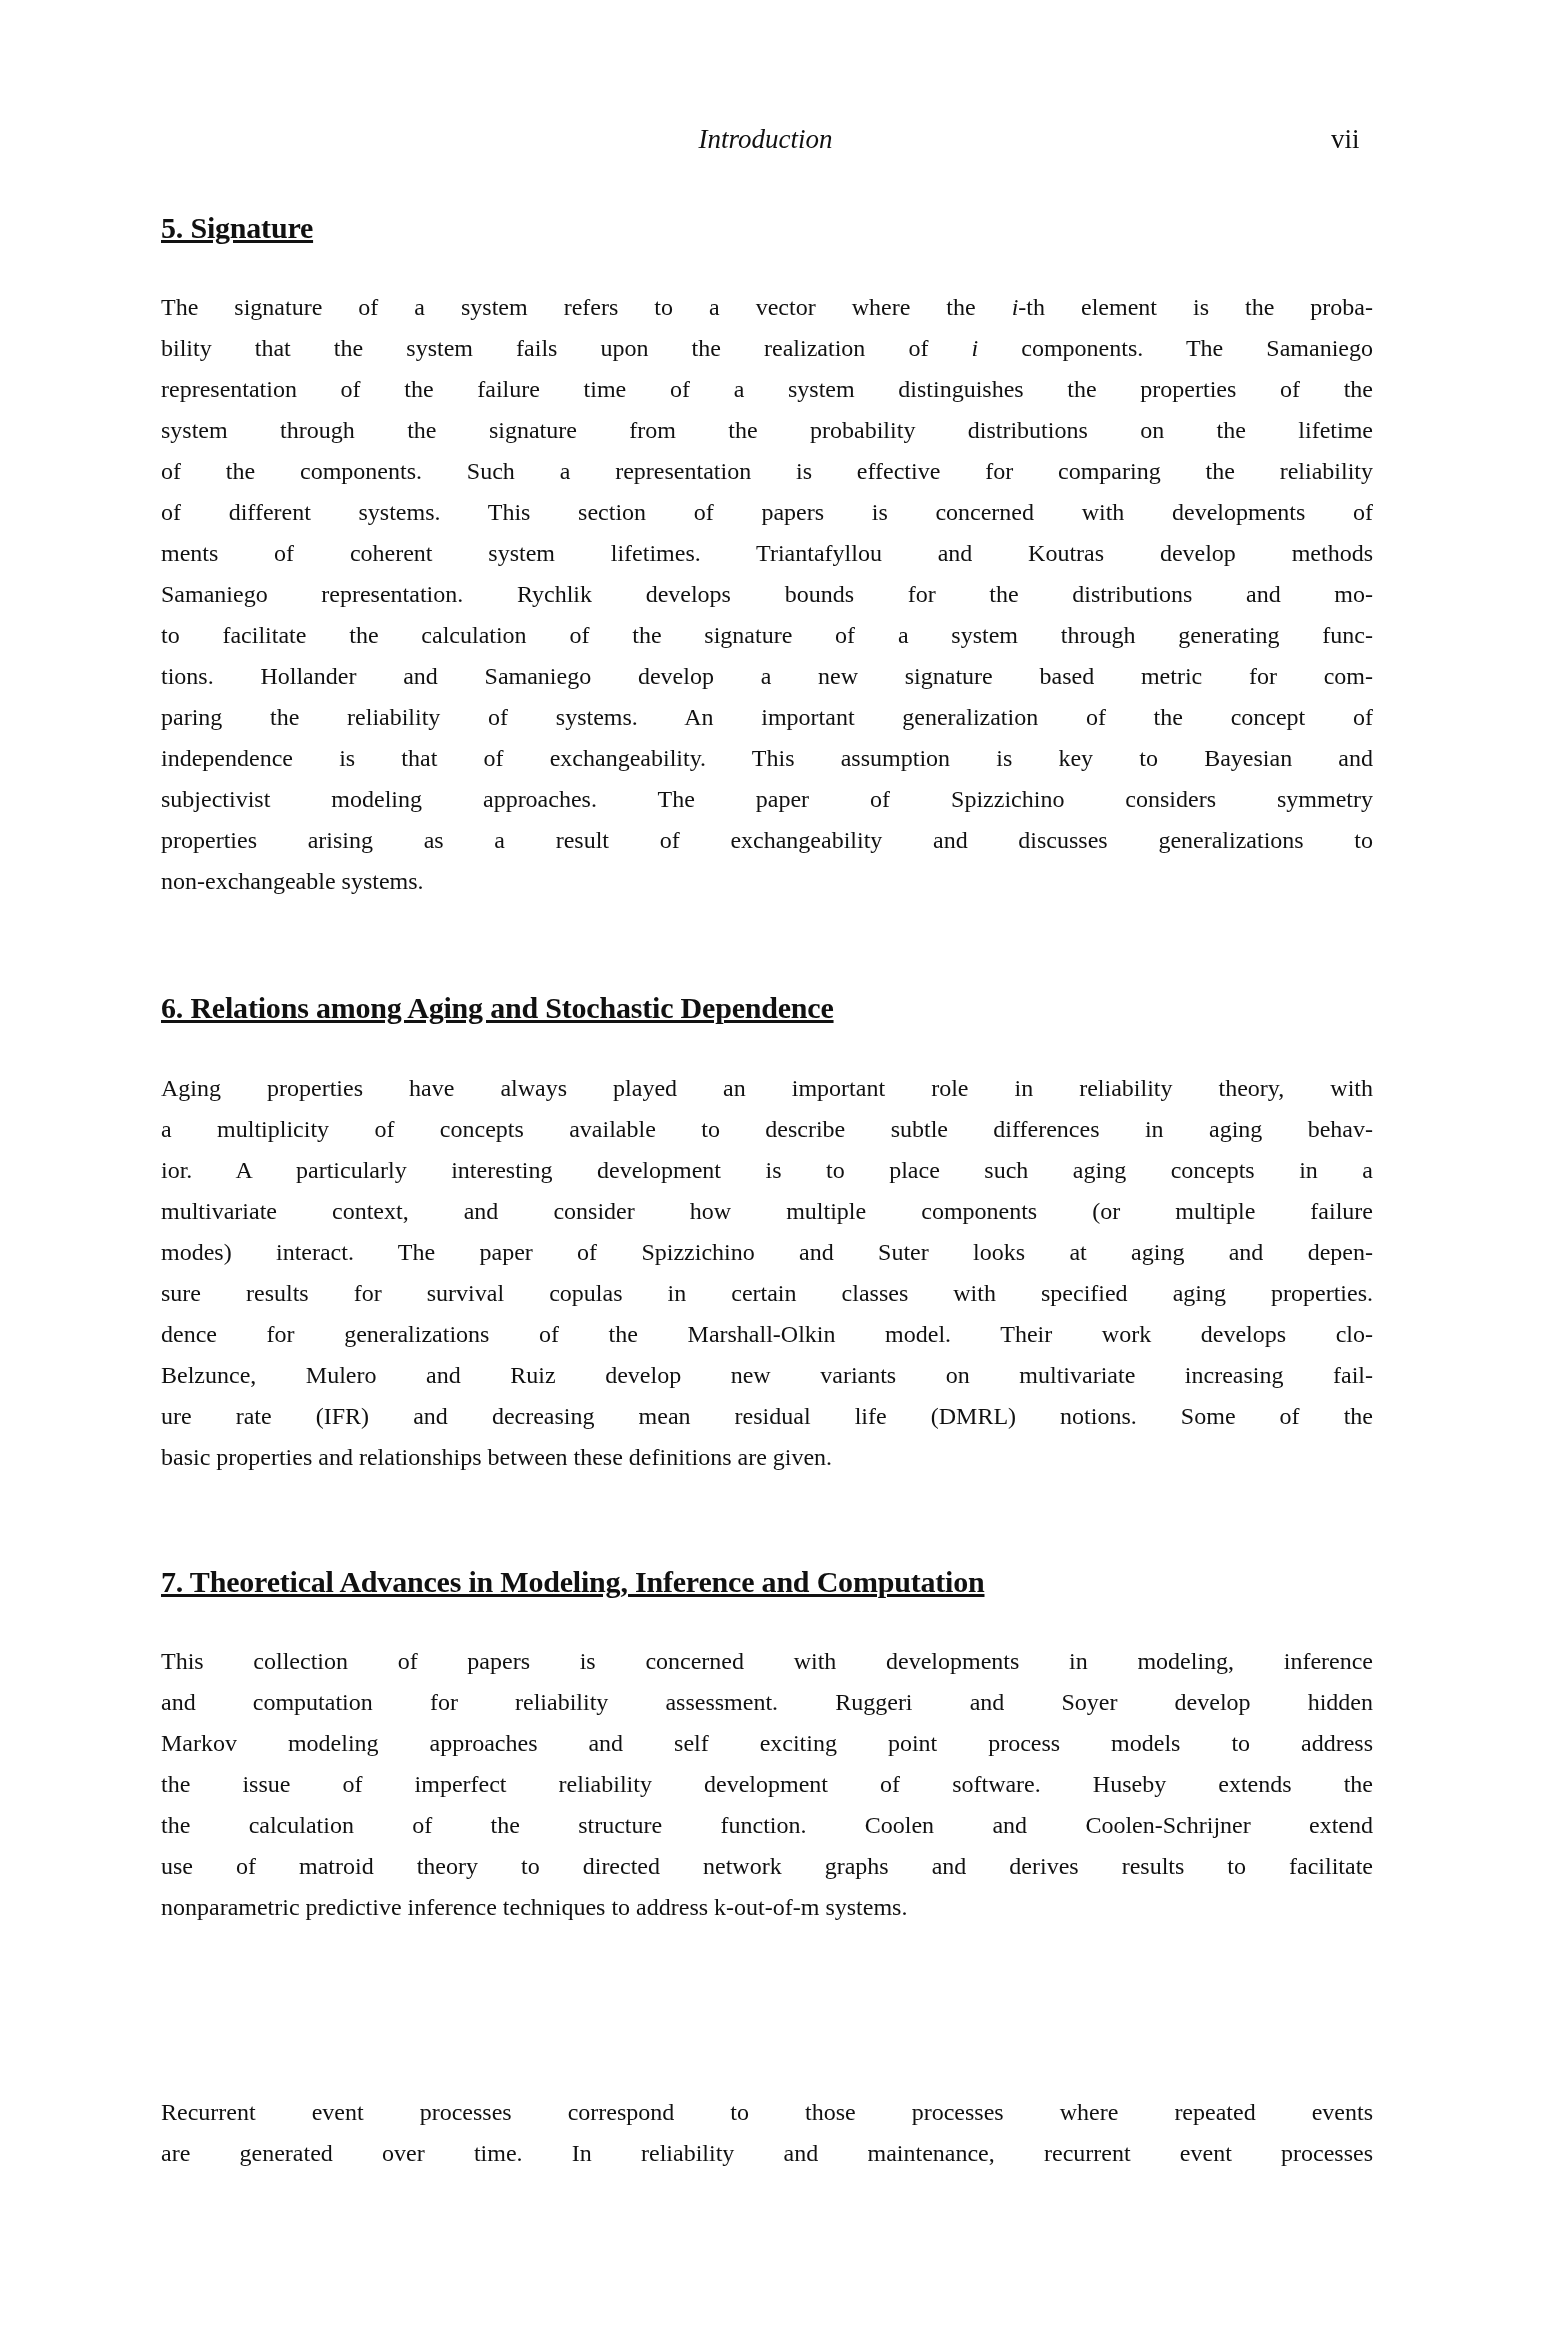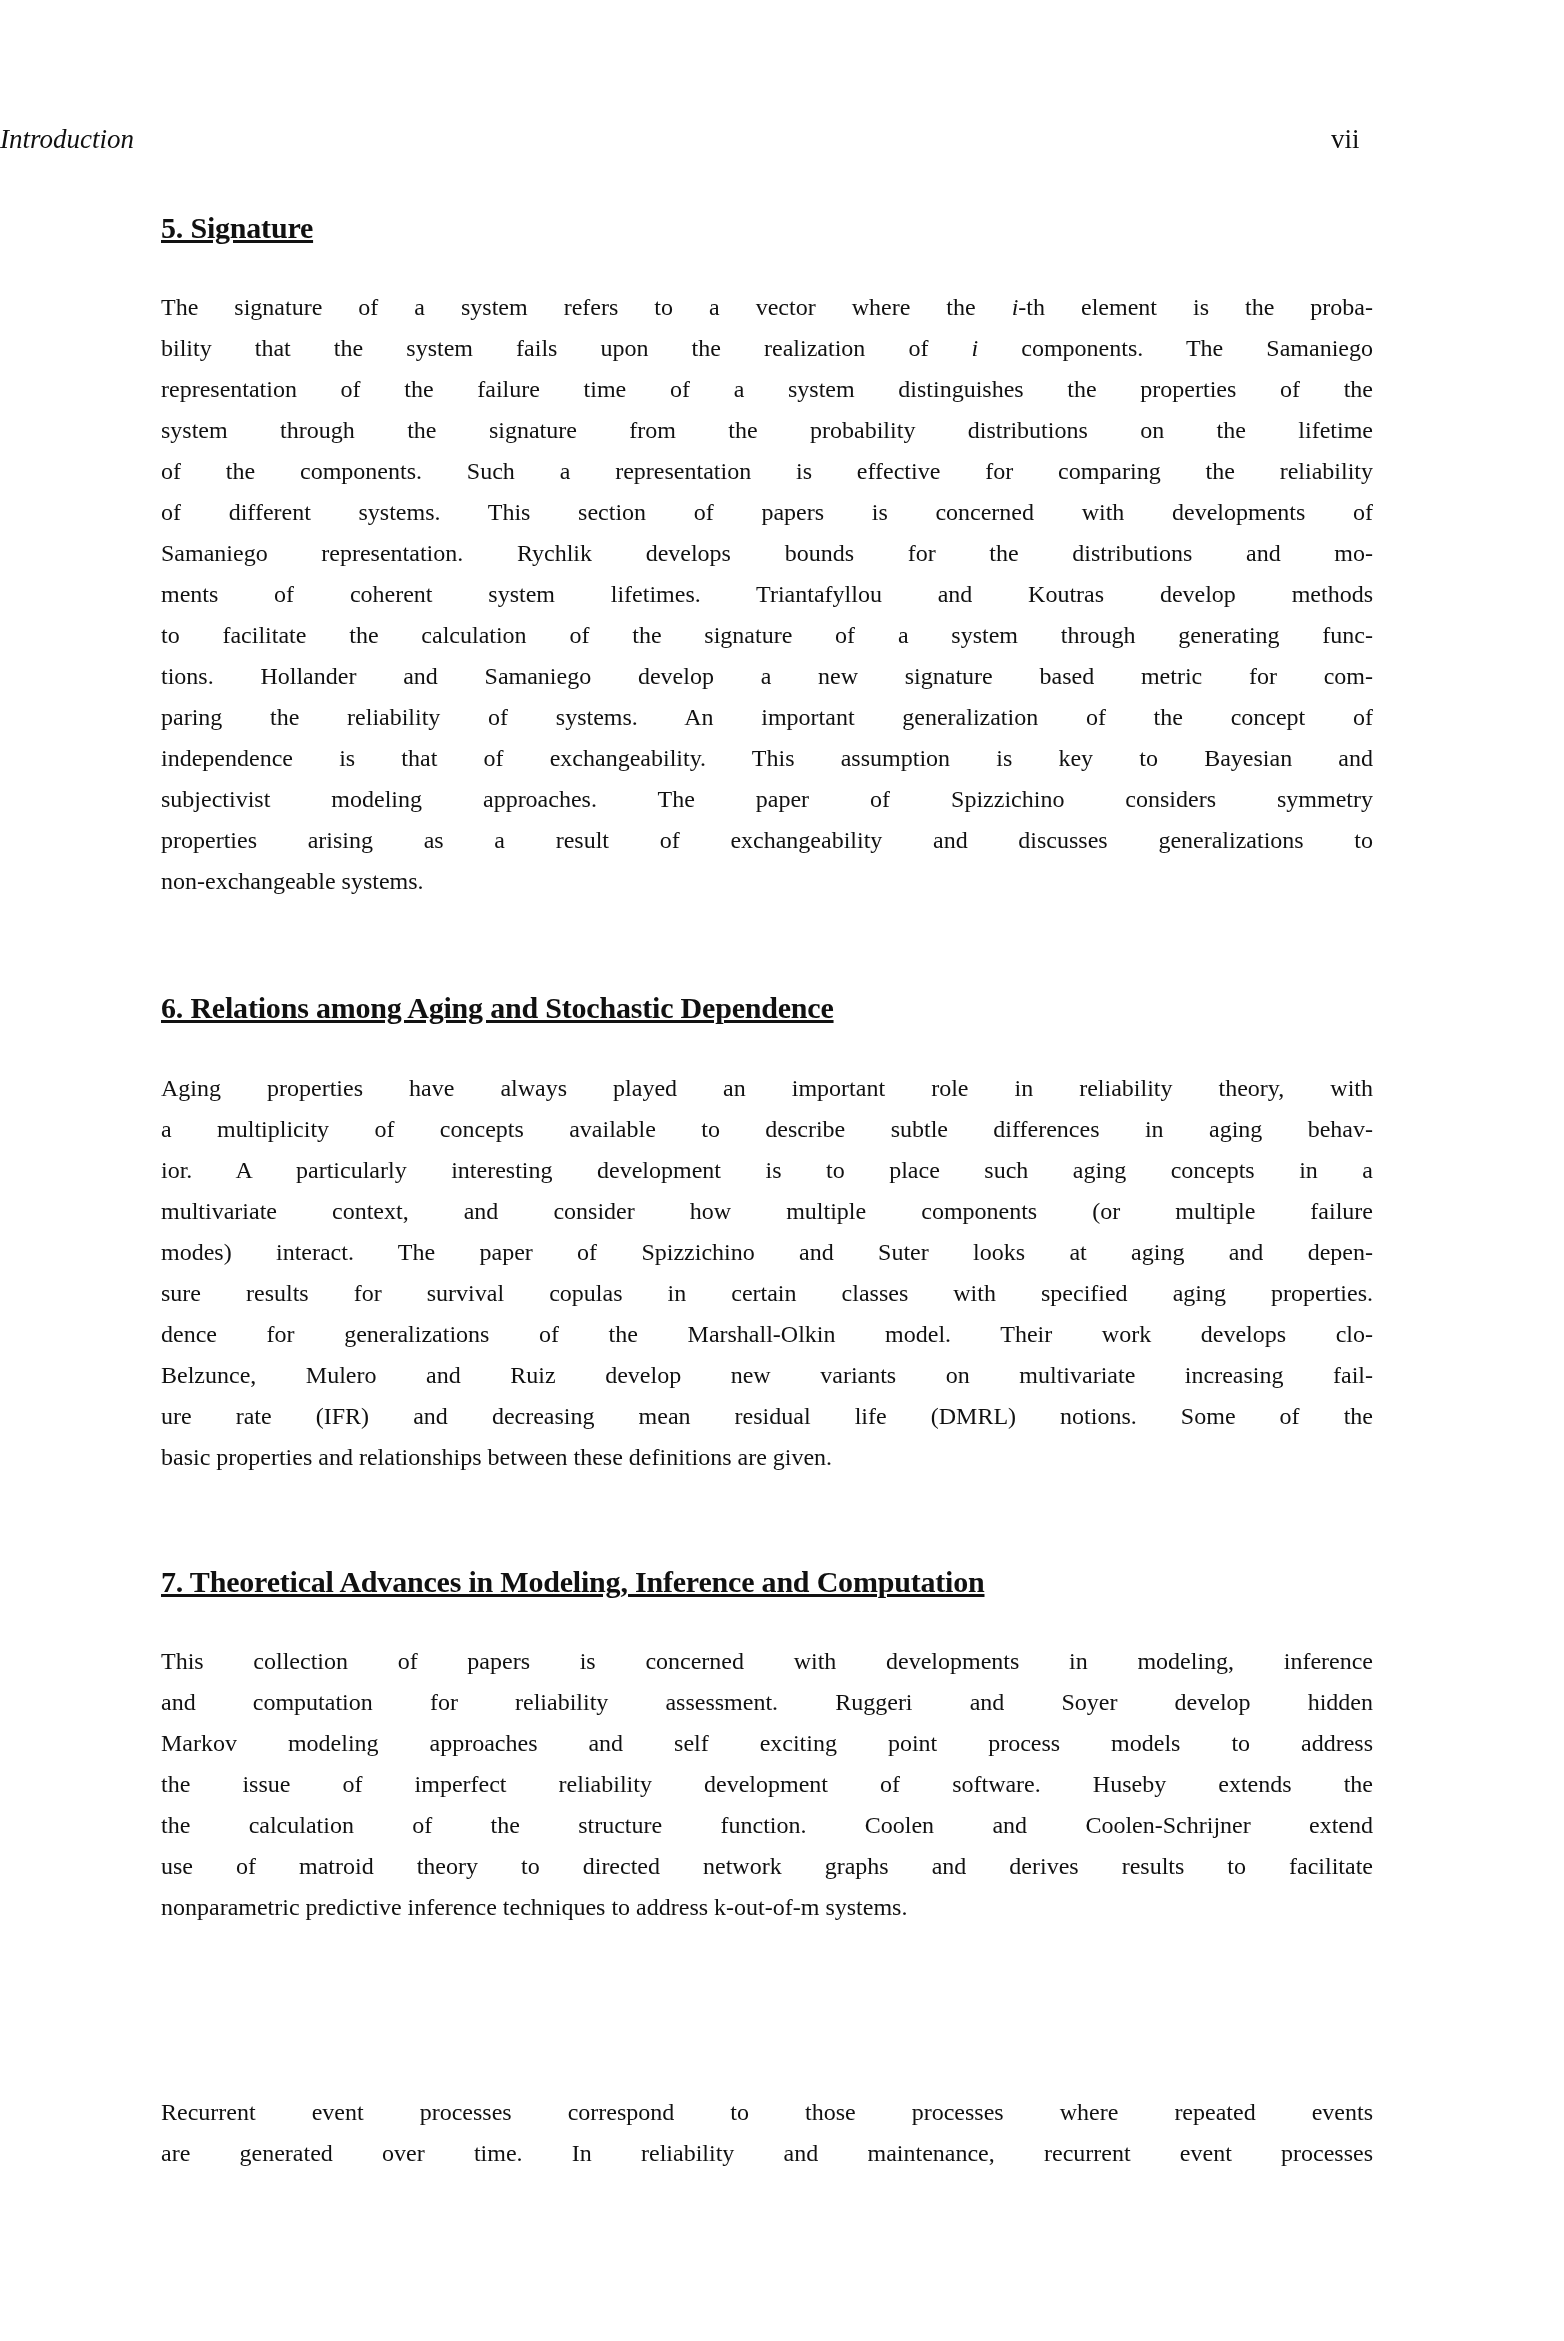--- a/index.html
+++ b/index.html
@@ -1,20 +1,20 @@
 <!DOCTYPE html>
 <html style="font-size:13.2px"><head>
 <meta charset="utf-8">
 <style>
   html, body { margin:0; padding:0; background:#ffffff; }
   body { width:1564px; height:2342px; position:relative; overflow:hidden; color:#111; }
   .page { position:absolute; left:0; top:0; width:1564px; height:2342px; background:#fff; }
   .serif { font-family: "Liberation Serif", "DejaVu Serif", serif; }
   .running-head { position:absolute; top:124px; left:0; width:1564px; height:41px; font-size:27px; }
-  .running-title { position:absolute; left:0; width:1531px; font-style:italic; top:0; }
+  .running-title { position:absolute; left:0; width:1531px; text-align:center; font-style:italic; top:0; }
   .page-num { position:absolute; left:1331px; top:0; }
   .section-heading { position:absolute; left:161px; font-weight:bold; font-size:30px; letter-spacing:-0.2px; white-space:nowrap;text-decoration:underline; }
   .para { position:absolute; left:161px; width:1212px; font-size:24px; }
   .line { height:41px; line-height:41px; white-space:nowrap; text-align:justify; text-align-last:justify; overflow:visible; }
   .line.last { text-align-last:left; }
 </style>
 </head>
 <body>
 
 <div class="page serif">
@@ -25,22 +25,22 @@
   </div>
 
   <div class="section-heading" style="top:211px;">5. Signature</div>
   <div class="para" style="top:287px;">
     <div class="line">The signature of a system refers to a vector where the <i>i</i>-th element is the proba-</div>
     <div class="line">bility that the system fails upon the realization of <i>i</i> components. The Samaniego</div>
     <div class="line">representation of the failure time of a system distinguishes the properties of the</div>
     <div class="line">system through the signature from the probability distributions on the lifetime</div>
     <div class="line">of the components. Such a representation is effective for comparing the reliability</div>
     <div class="line">of different systems. This section of papers is concerned with developments of</div>
+    <div class="line">ments of coherent system lifetimes. Triantafyllou and Koutras develop methods</div>
     <div class="line">Samaniego representation. Rychlik develops bounds for the distributions and mo-</div>
-    <div class="line">ments of coherent system lifetimes. Triantafyllou and Koutras develop methods</div>
     <div class="line">to facilitate the calculation of the signature of a system through generating func-</div>
     <div class="line">tions. Hollander and Samaniego develop a new signature based metric for com-</div>
     <div class="line">paring the reliability of systems. An important generalization of the concept of</div>
     <div class="line">independence is that of exchangeability. This assumption is key to Bayesian and</div>
     <div class="line">subjectivist modeling approaches. The paper of Spizzichino considers symmetry</div>
     <div class="line">properties arising as a result of exchangeability and discusses generalizations to</div>
     <div class="line last">non-exchangeable systems.</div>
   </div>
 
   <div class="section-heading" style="top:991px;">6. Relations among Aging and Stochastic Dependence</div>

